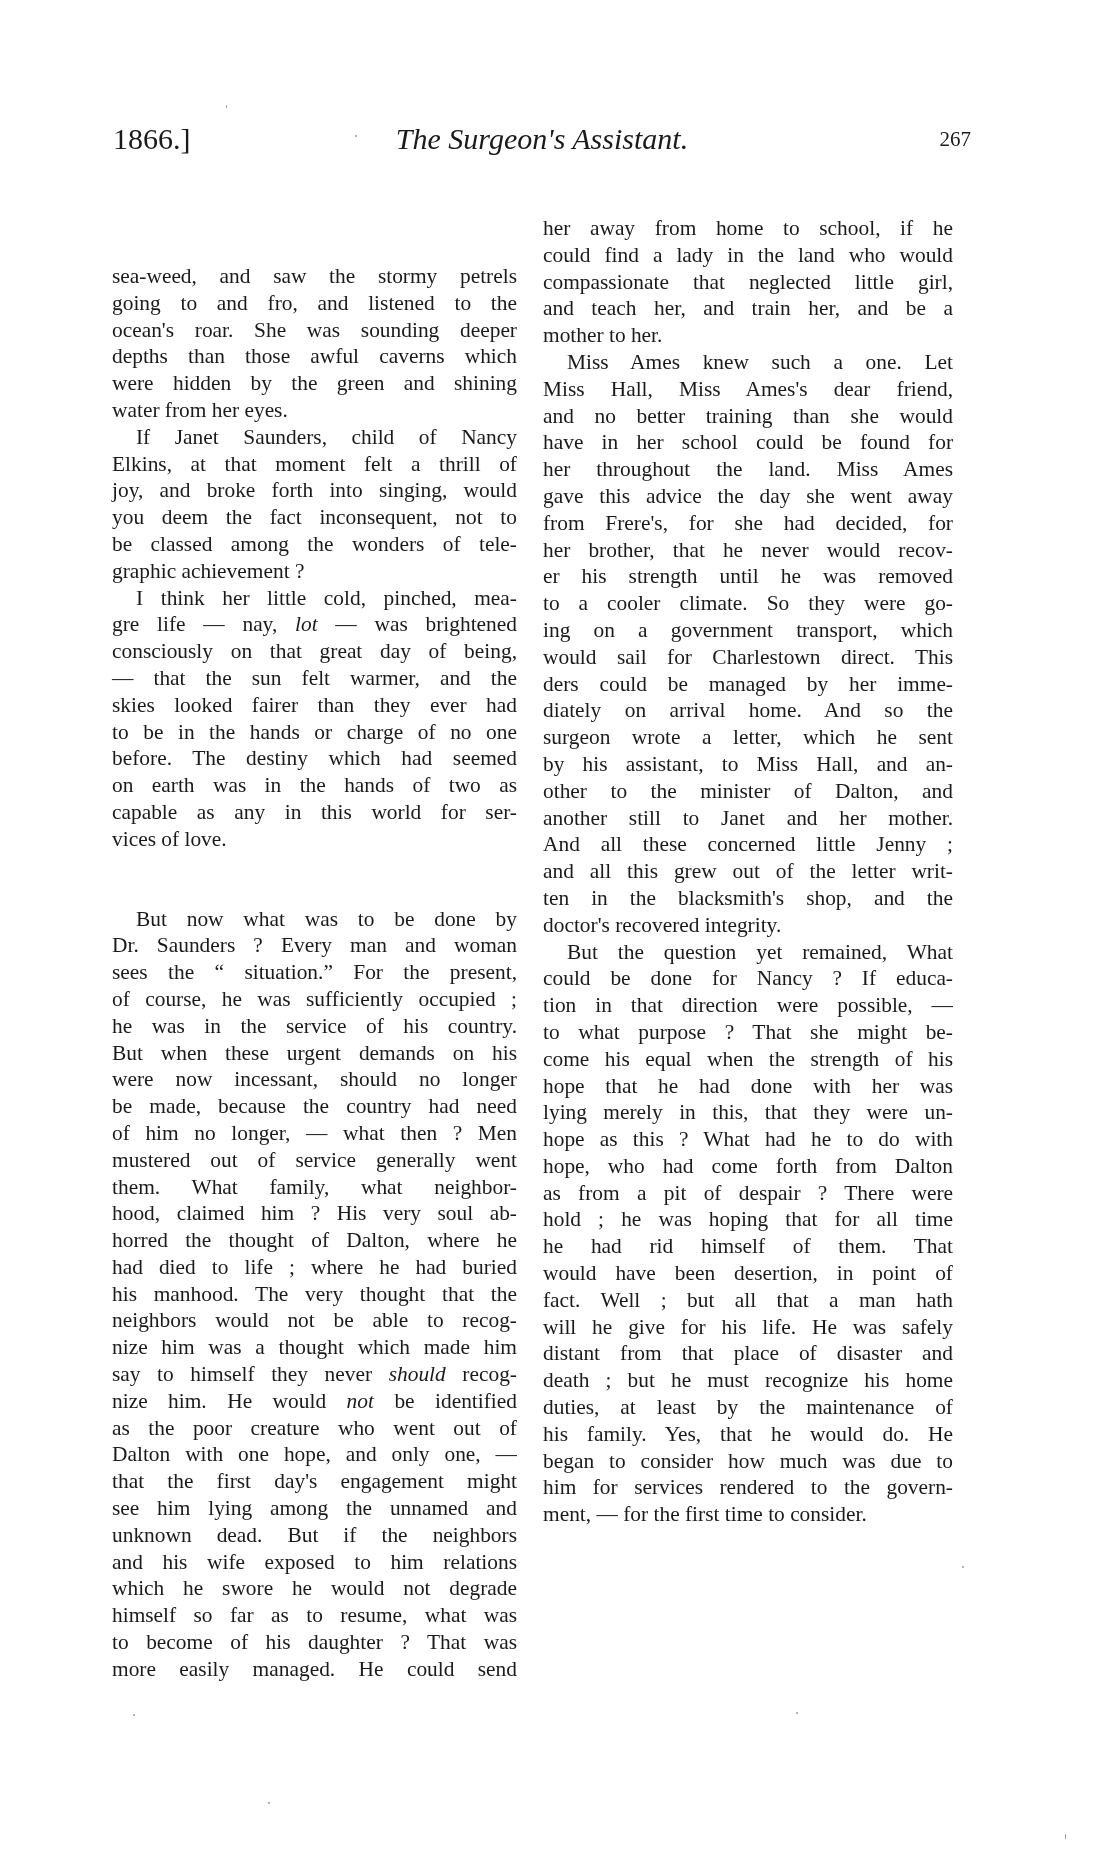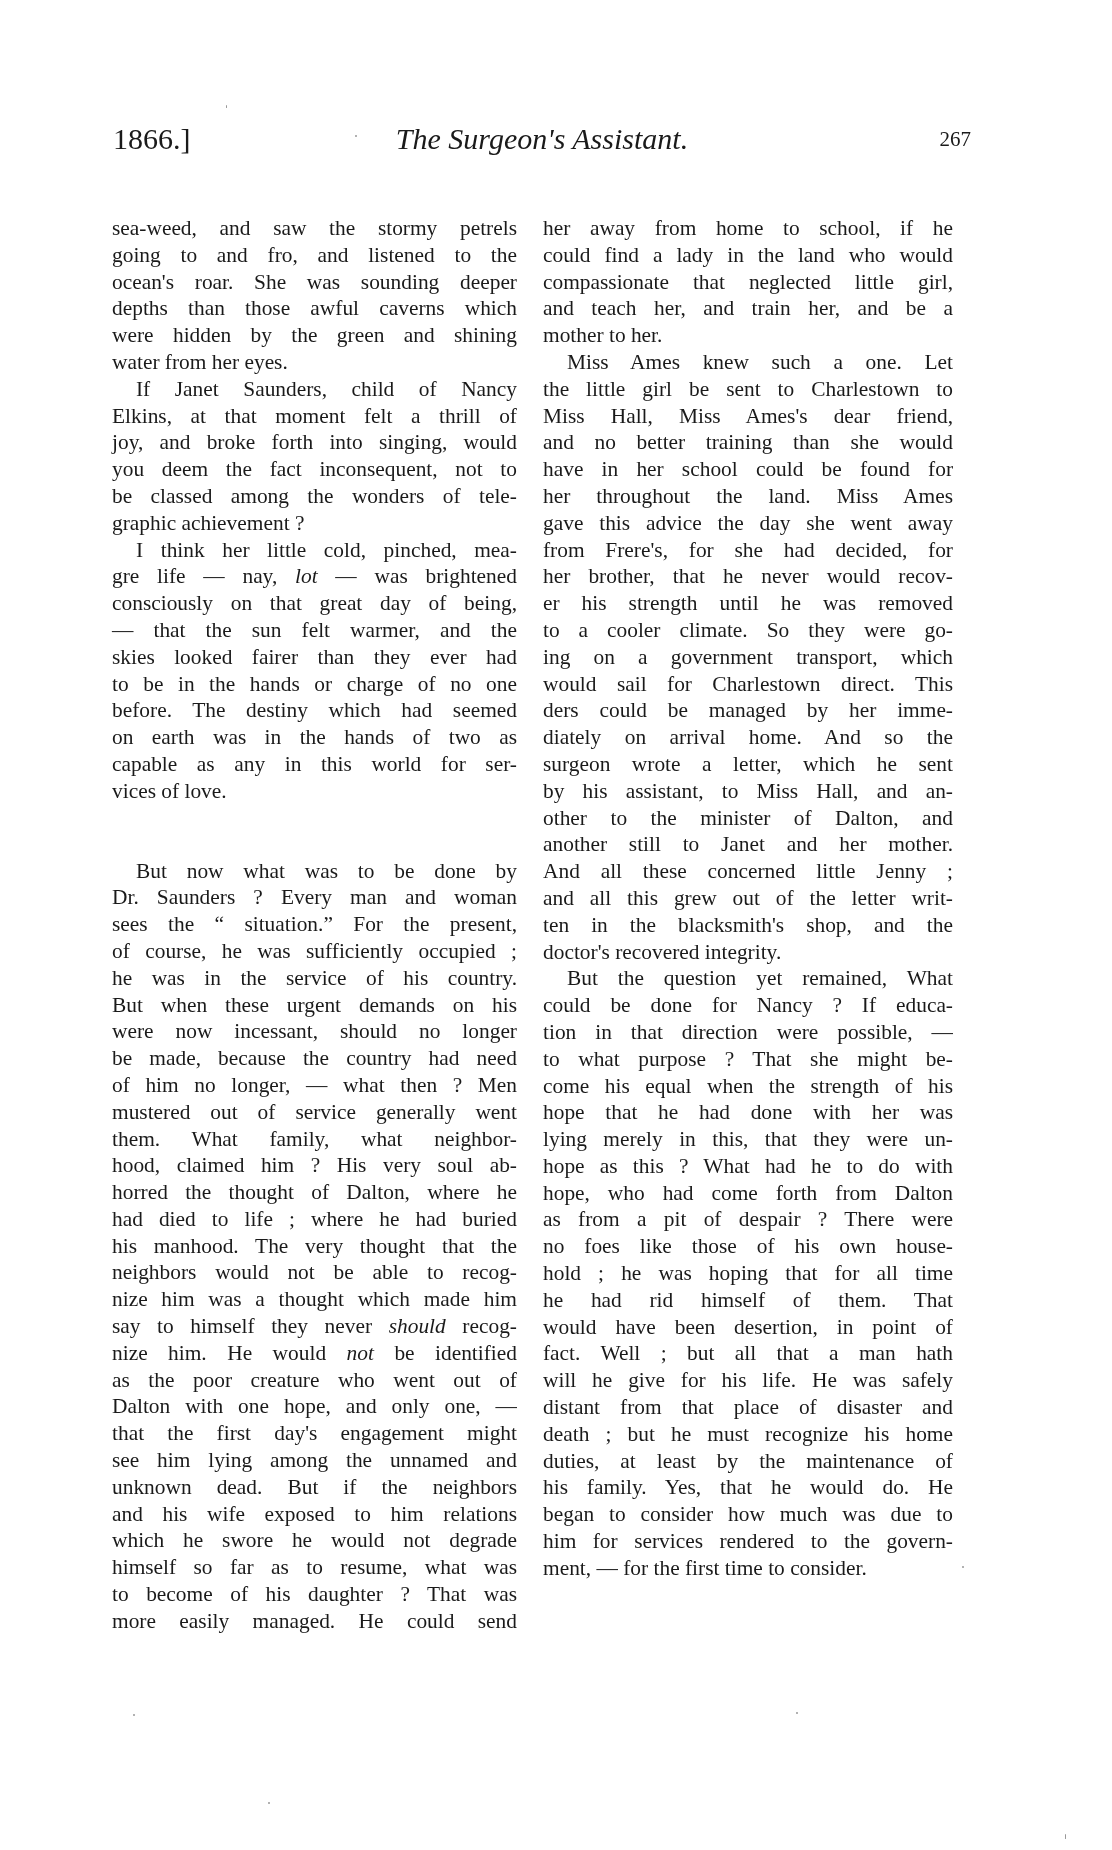--- a/index.html
+++ b/index.html
@@ -52,21 +52,21 @@
     }
     .column {
       position: absolute;
       top: 198px;
       width: 405px;
       font-size: 21.4px;
       line-height: 26.8px;
       text-align: justify;
       hyphens: manual;
     }
-    .col-left { left: 112px; }
+    .col-left { left: 112px; margin-top: 48px; }
     .col-right { left: 543px; width: 410px; }
     .para {
       margin: 0;
       text-indent: 0;
     }
     .para.indent {
       text-indent: 24px;
     }
     .para.section-break {
       margin-top: 53px;
@@ -171,21 +171,20 @@
   <div class="column col-right" id="col-right">
       <p class="para">
         <span class="line">her away from home to school, if he</span>
         <span class="line">could find a lady in the land who would</span>
         <span class="line">compassionate that neglected little girl,</span>
         <span class="line">and teach her, and train her, and be a</span>
         <span class="line last">mother to her.</span>
       </p>
       <p class="para indent">
         <span class="line">Miss Ames knew such a one.  Let</span>
-        <span class="line">the little girl be sent to Charlestown to</span>
         <span class="line">Miss Hall, Miss Ames's dear friend,</span>
         <span class="line">and no better training than she would</span>
         <span class="line">have in her school could be found for</span>
         <span class="line">her throughout the land.  Miss Ames</span>
         <span class="line">gave this advice the day she went away</span>
         <span class="line">from Frere's, for she had decided, for</span>
         <span class="line">her brother, that he never would recov-</span>
         <span class="line">er his strength until he was removed</span>
         <span class="line">to a cooler climate.  So they were go-</span>
         <span class="line">ing on a government transport, which</span>
@@ -205,21 +204,20 @@
         <span class="line">But the question yet remained, What</span>
         <span class="line">could be done for Nancy ?  If educa-</span>
         <span class="line">tion in that direction were possible, —</span>
         <span class="line">to what purpose ?  That she might be-</span>
         <span class="line">come his equal when the strength of his</span>
         <span class="line">hope that he had done with her was</span>
         <span class="line">lying merely in this, that they were un-</span>
         <span class="line">hope as this ?  What had he to do with</span>
         <span class="line">hope, who had come forth from Dalton</span>
         <span class="line">as from a pit of despair ?  There were</span>
-        <span class="line">no foes like those of his own house-</span>
         <span class="line">hold ; he was hoping that for all time</span>
         <span class="line">he had rid himself of them.  That</span>
         <span class="line">would have been desertion, in point of</span>
         <span class="line">fact.  Well ; but all that a man hath</span>
         <span class="line">will he give for his life.  He was safely</span>
         <span class="line">distant from that place of disaster and</span>
         <span class="line">death ; but he must recognize his home</span>
         <span class="line">duties, at least by the maintenance of</span>
         <span class="line">his family.  Yes, that he would do.  He</span>
         <span class="line">began to consider how much was due to</span>

